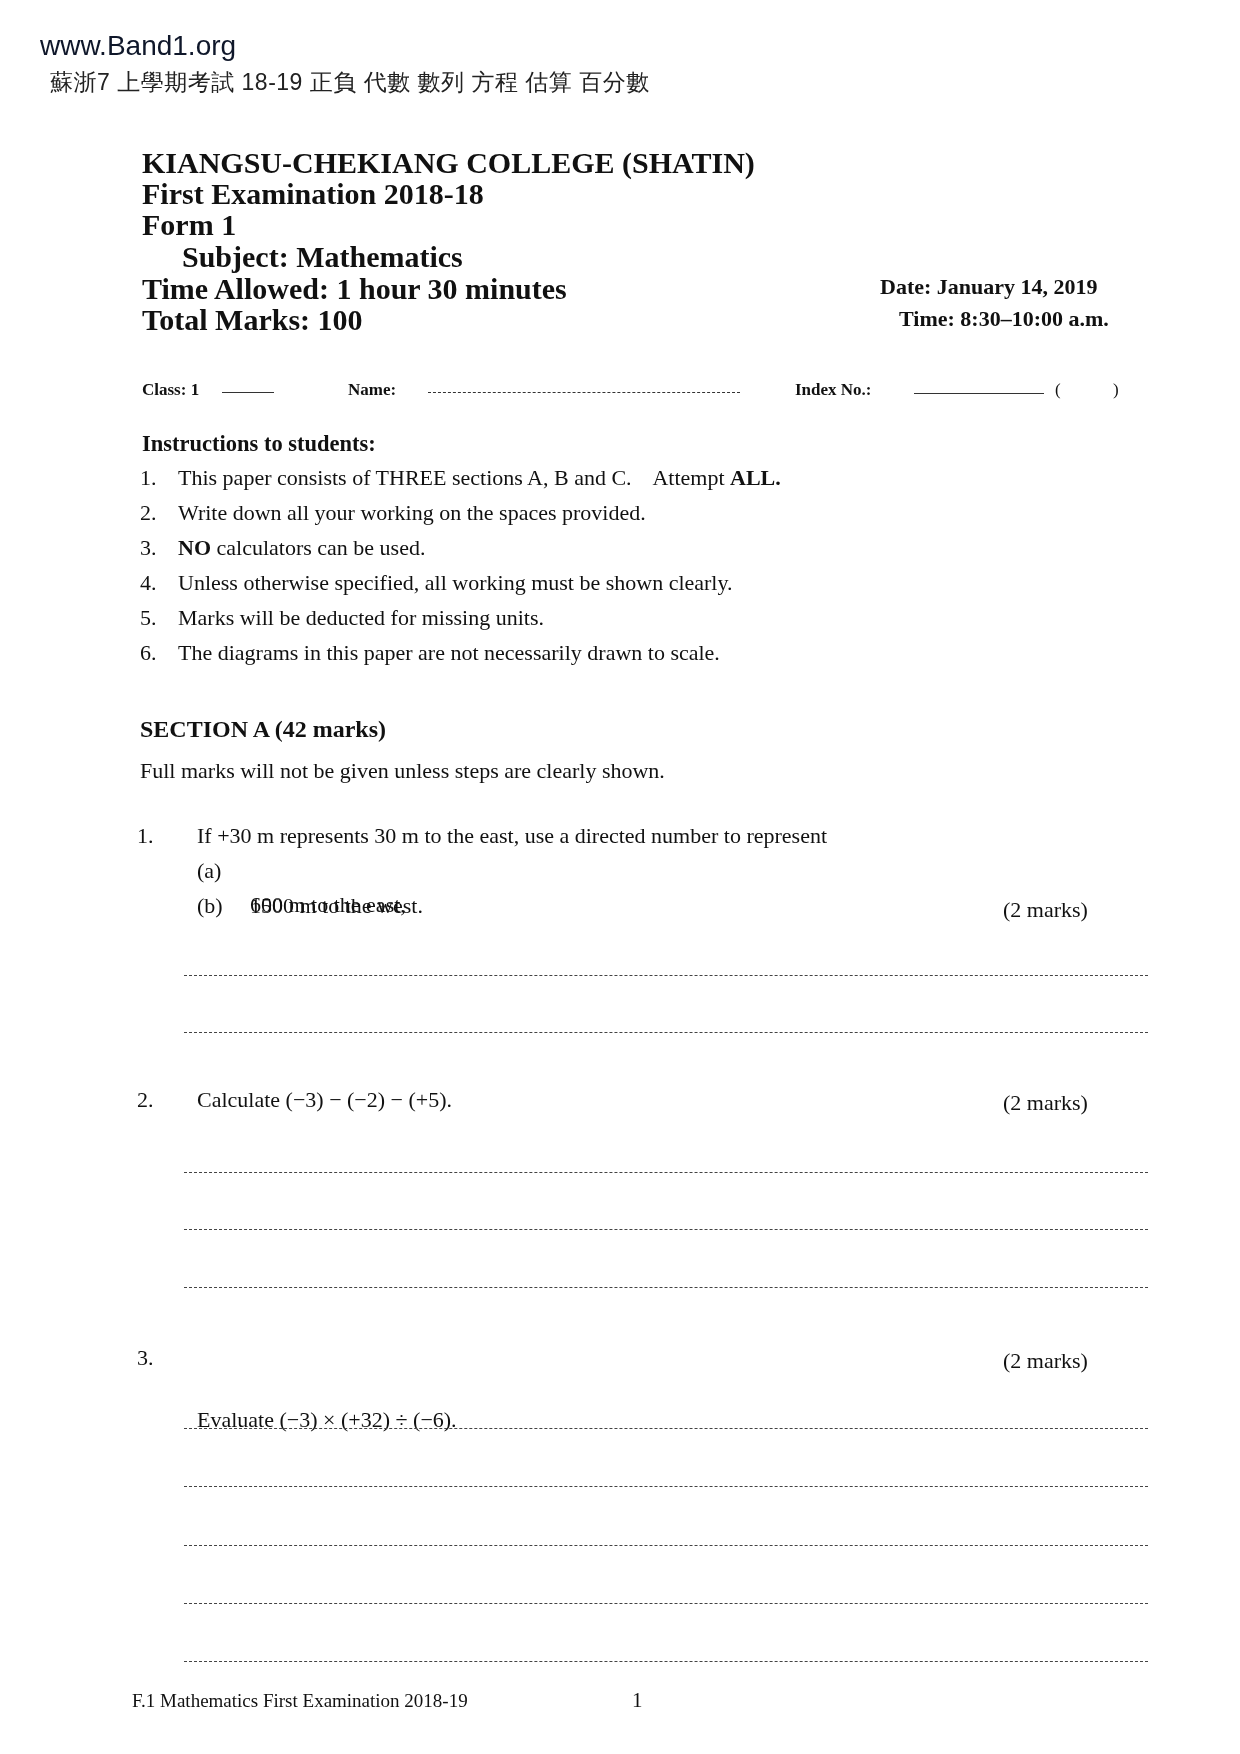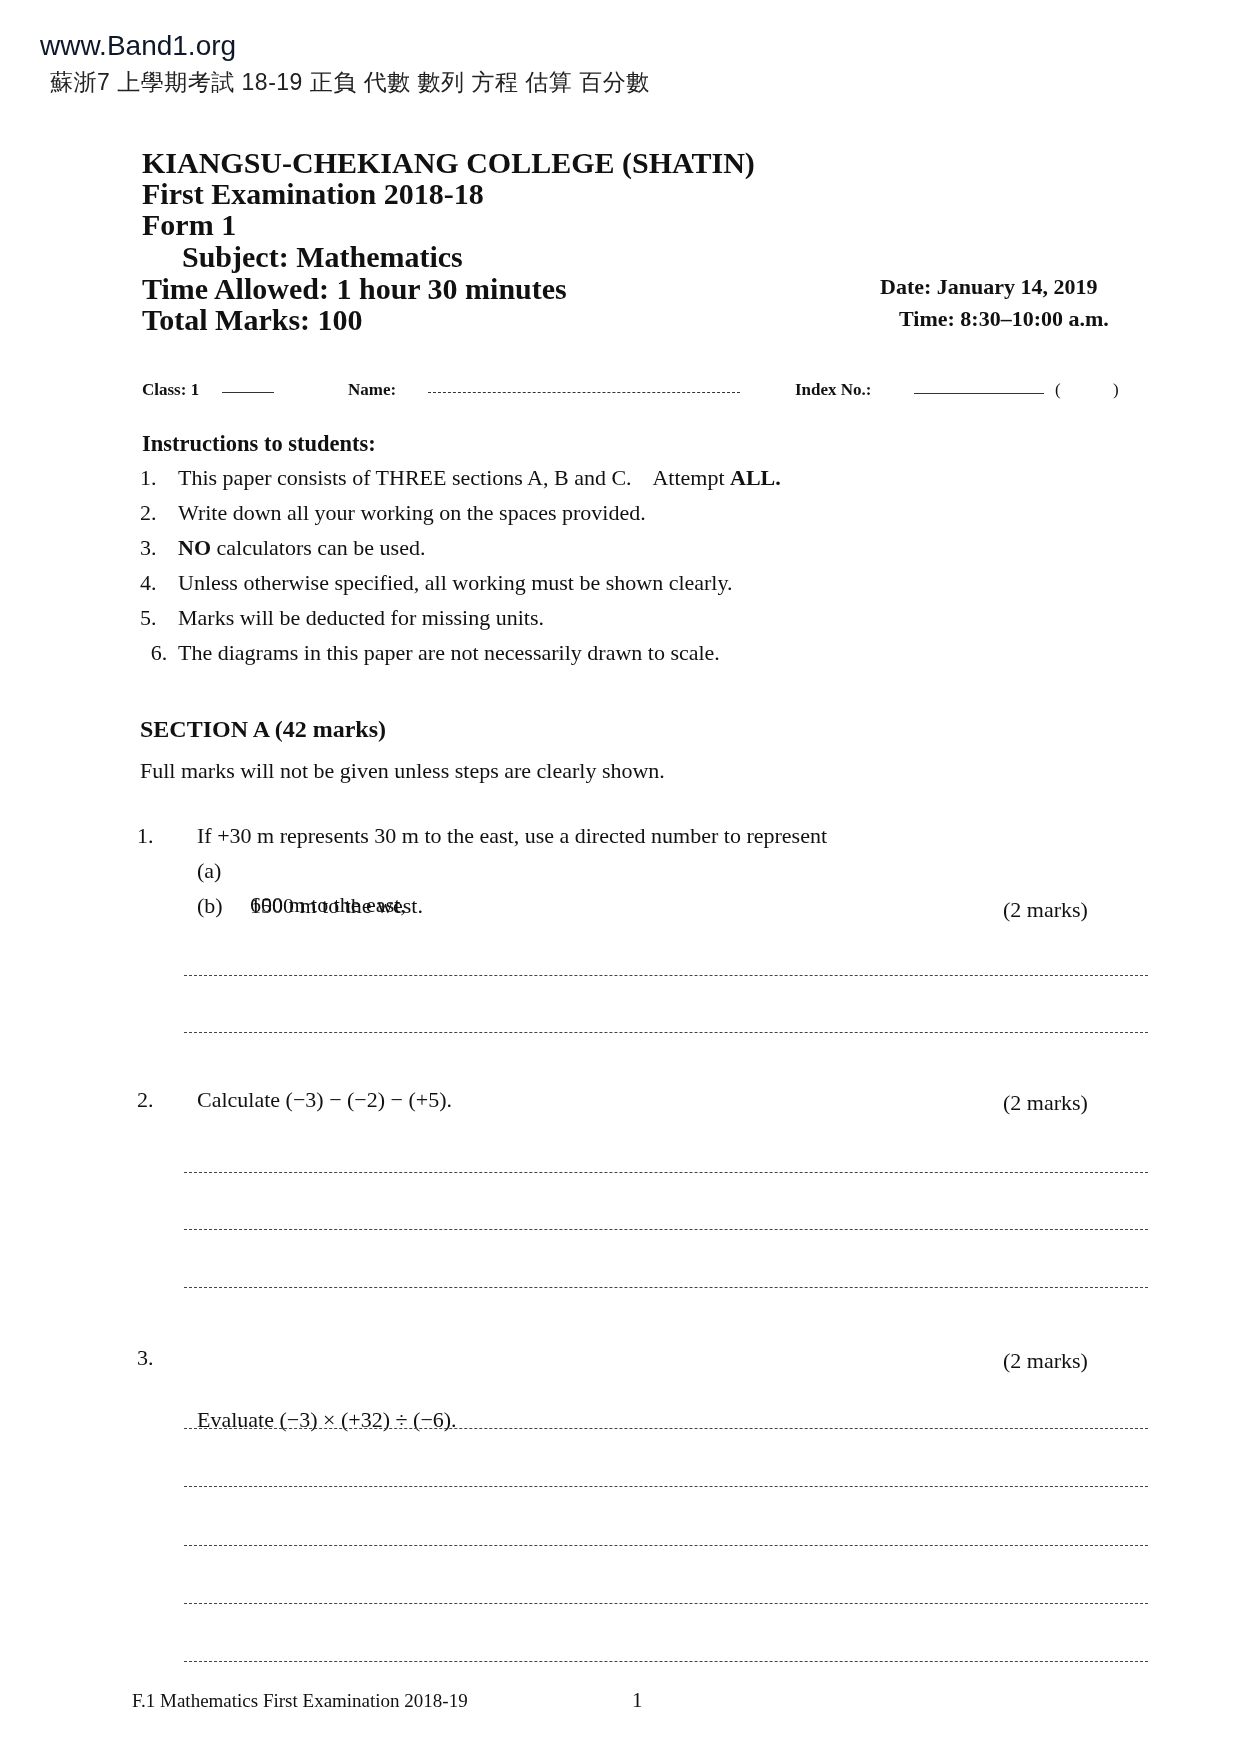--- a/index.html
+++ b/index.html
@@ -34,21 +34,21 @@
   #index-paren-close { left: 1113px; }
 
   #instr-title { left: 142px; top: 431px; font-size: 22.5px; }
   .instr { left: 140px; font-size: 22px; }
   .instr .num { display: inline-block; width: 38px; }
   #instr-0 { top: 465px; }
   #instr-1 { top: 500px; }
   #instr-2 { top: 535px; }
   #instr-3 { top: 570px; }
   #instr-4 { top: 605px; }
-  #instr-5 { top: 640px; text-align: center; }
+  #instr-5 { top: 640px; }
 
   #section-title { left: 140px; top: 716px; font-size: 24px; }
   #section-note { left: 140px; top: 758px; font-size: 22px; }
 
   .q-num { left: 137px; font-size: 22px; }
   .q-text { left: 197px; font-size: 22px; }
   .q-marks { left: 1003px; font-size: 22px; }
   .sub-label { left: 197px; font-size: 22px; }
   .sub-text { left: 250px; font-size: 22px; }
 

